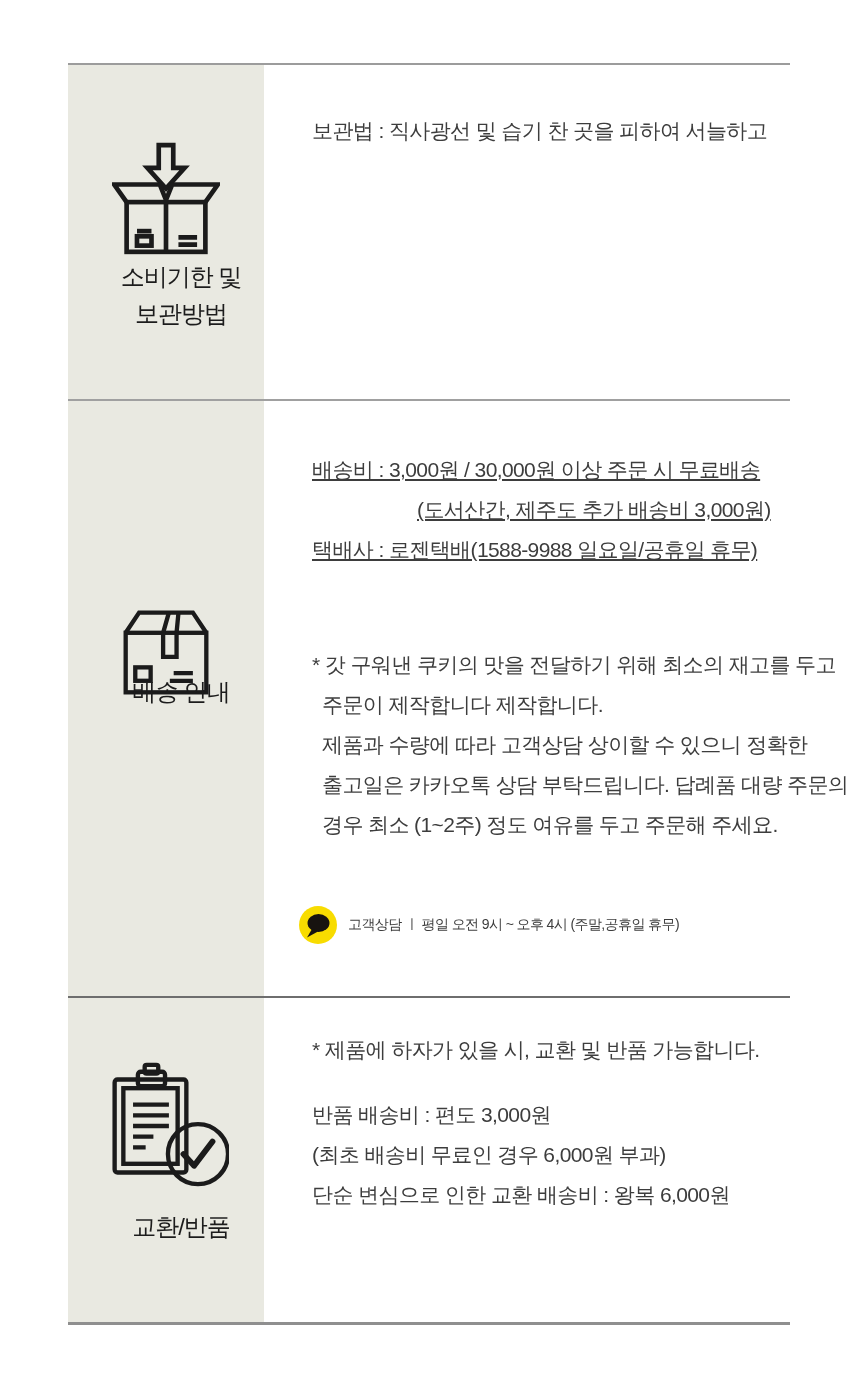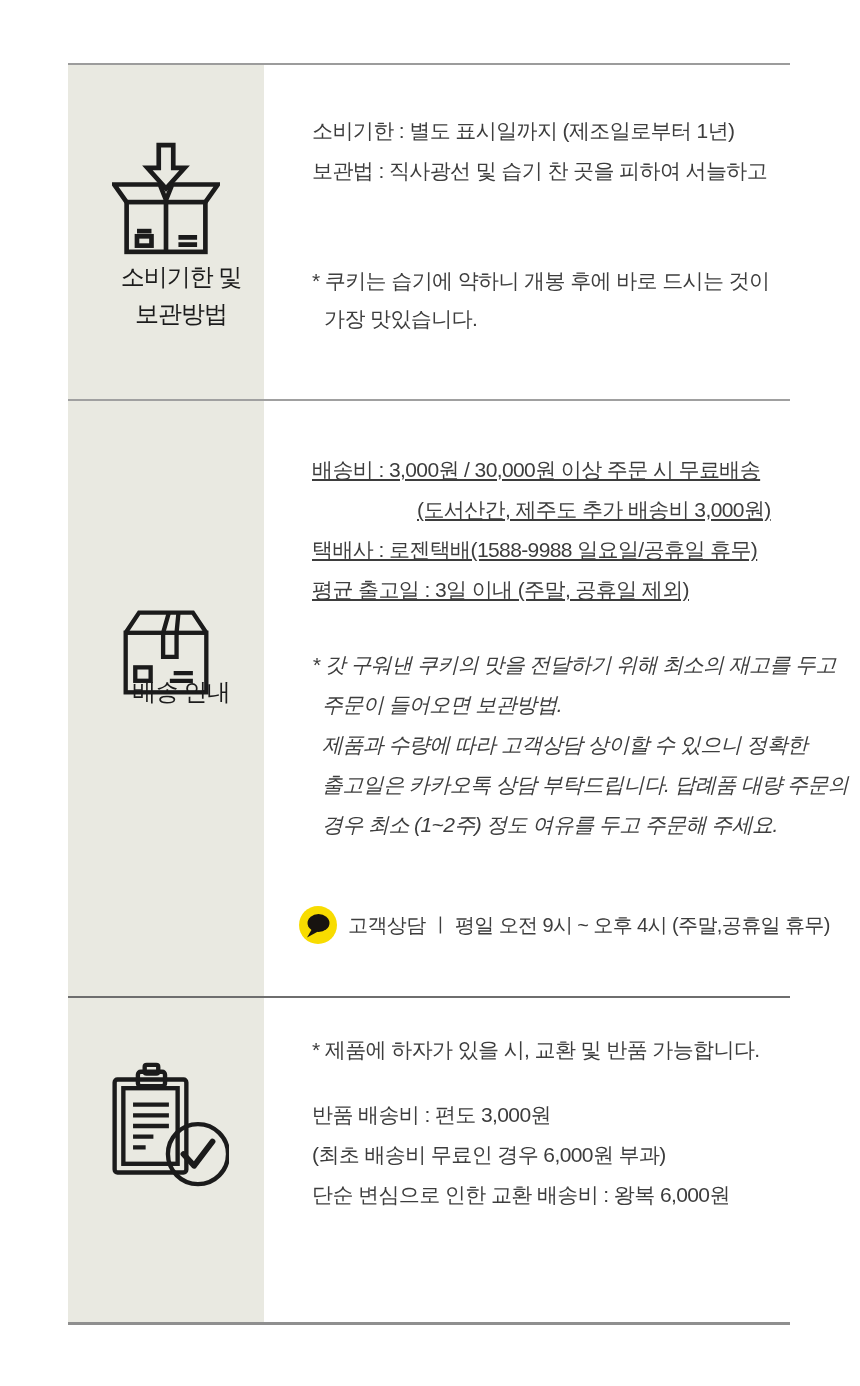--- a/index.html
+++ b/index.html
@@ -22,21 +22,21 @@
 
   .side-label{ position:absolute; left:68px; width:226px; text-align:center;
     font-size:24px; line-height:37px; color:#1c1c1c; font-weight:500; letter-spacing:-1px; }
 
   .body-block{ position:absolute; left:312px; font-size:21px; line-height:40px;
     letter-spacing:-0.6px; color:#3d3d3d; white-space:nowrap; }
   .indent-storage{ padding-left:75px; }
   .indent-ship{ padding-left:105px; }
 
   .kakao-row{ position:absolute; left:299px; top:905px; height:40px; display:flex;
-    align-items:center; gap:11px; font-size:20px; letter-spacing:-0.6px; color:#3d3d3d; white-space:nowrap; }
+    align-items:center; gap:11px; font-size:14px; letter-spacing:-0.6px; color:#3d3d3d; white-space:nowrap; }
   .kakao-badge{ width:38px; height:38px; flex:0 0 38px; }
 </style>
 </head>
 <body>
 
 <div class="canvas">
 
   <div class="sidebar-bg"></div>
 
   <div class="divider top"></div>
@@ -53,50 +53,44 @@
       <path class="ink" d="M24 86 H38"></path>
       <rect class="ink" x="24" y="91" width="14" height="9"></rect>
       <path class="ink" d="M64 92 H82 M64 99 H82"></path>
     </svg>
   </div>
   <div class="side-label" style="top:258px;">
     <div>소비기한 및</div>
     <div>보관방법</div>
   </div>
   <div class="body-block" style="top:111px;">
-    <div>소비기한 : 별도 표시일까지 (제조일로부터 1년)</div>
     <div>보관법 : 직사광선 및 습기 찬 곳을 피하여 서늘하고</div>
-  </div>
-  <div class="body-block" style="top:262px; line-height:38px;">
-    <div>* 쿠키는 습기에 약하니 개봉 후에 바로 드시는 것이</div>
-    <div style="padding-left:12px;">가장 맛있습니다.</div>
   </div>
 
   <div class="icon-wrap" style="left:118px; top:604px;">
     <svg width="96" height="96" viewBox="0 0 100 100">
       <path class="ink" d="M8 30 L22 9 H78 L92 30"></path>
       <rect class="ink" x="8" y="30" width="84" height="62"></rect>
       <path class="ink" d="M53 9 L47 30 M63 9 L61 30"></path>
       <path class="ink" d="M47 30 V55 H61 V30"></path>
       <rect class="ink" x="18" y="66" width="16" height="14"></rect>
       <path class="ink" d="M58 72 H78 M54 80 H78"></path>
     </svg>
   </div>
   <div class="side-label" style="top:673px;">
     <div>배송 안내</div>
   </div>
   <div class="body-block" style="top:450px;text-decoration:underline;">
     <div>배송비 : 3,000원 / 30,000원 이상 주문 시 무료배송</div>
     <div class="indent-ship">(도서산간, 제주도 추가 배송비 3,000원)</div>
     <div>택배사 : 로젠택배(1588-9988 일요일/공휴일 휴무)</div>
-    <div>평균 출고일 : 3일 이내 (주말, 공휴일 제외)</div>
   </div>
-  <div class="body-block" style="top:645px;font-style:italic;">
+  <div class="body-block" style="top:645px;">
     <div>* 갓 구워낸 쿠키의 맛을 전달하기 위해 최소의 재고를 두고</div>
-    <div style="padding-left:10px;">주문이 들어오면 보관방법.</div>
+    <div style="padding-left:10px;">주문이 제작합니다 제작합니다.</div>
     <div style="padding-left:10px;">제품과 수량에 따라 고객상담 상이할 수 있으니 정확한</div>
     <div style="padding-left:10px;">출고일은 카카오톡 상담 부탁드립니다. 답례품 대량 주문의</div>
     <div style="padding-left:10px;">경우 최소 (1~2주) 정도 여유를 두고 주문해 주세요.</div>
   </div>
   <div class="kakao-row">
     <svg class="kakao-badge" viewBox="0 0 38 38">
       <circle cx="19" cy="19" r="19" fill="#f8dc00"></circle>
       <ellipse cx="19.5" cy="17" rx="11" ry="9" fill="#171310"></ellipse>
       <path d="M13 23 L8 31.5 L19 25.5 Z" fill="#171310"></path>
     </svg>
@@ -107,20 +101,23 @@
     <svg width="126" height="128" viewBox="0 0 130 132">
       <rect class="ink" x="12" y="18" width="74" height="96" rx="3"></rect>
       <rect class="ink" x="21" y="27" width="56" height="78"></rect>
       <rect class="ink" x="36" y="10" width="28" height="15" rx="3" fill="#e9e9e1"></rect>
       <rect class="ink" x="43" y="3" width="14" height="9" rx="2" fill="#e9e9e1"></rect>
       <path class="ink" d="M31 44 H68 M31 55 H68 M31 66 H68 M31 77 H52 M31 88 H44"></path>
       <circle class="ink" cx="98" cy="95" r="31" fill="#e9e9e1"></circle>
       <path class="ink-round" d="M83 95 L94 107 L113 82"></path>
     </svg>
   </div>
+  <div class="side-label" style="top:1208px;">
+    <div>교환/반품</div>
+  </div>
   <div class="body-block" style="top:1030px;">
     <div>* 제품에 하자가 있을 시, 교환 및 반품 가능합니다.</div>
   </div>
   <div class="body-block" style="top:1095px;">
     <div>반품 배송비 : 편도 3,000원</div>
     <div>(최초 배송비 무료인 경우 6,000원 부과)</div>
     <div>단순 변심으로 인한 교환 배송비 : 왕복 6,000원</div>
   </div>
 
 </div>

